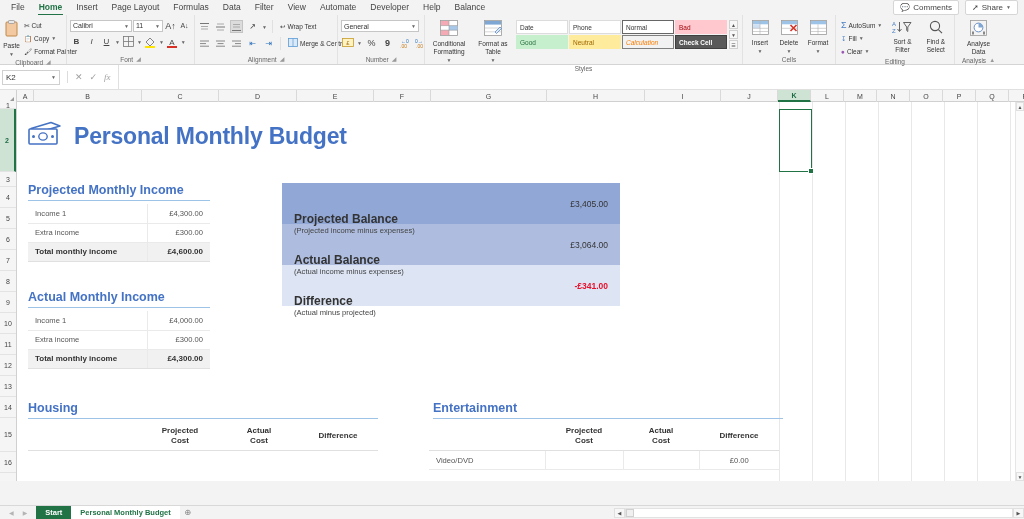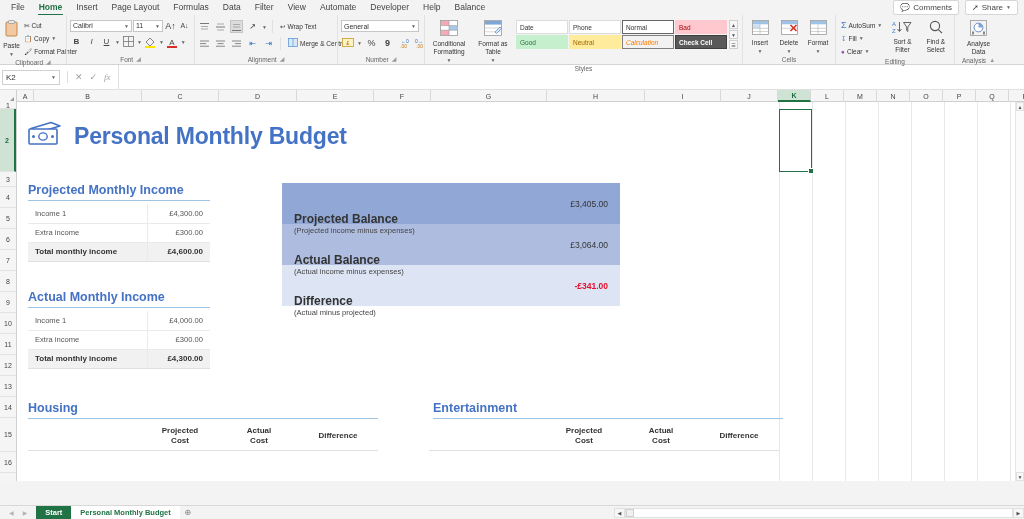--- a/index.html
+++ b/index.html
@@ -732,20 +732,26 @@
               <td style="width:78px">
                 <span>Projected</span><br>
                 <span>Cost</span>
               </td>
               <td style="width:76px">
                 <span>Actual</span><br>
                 <span>Cost</span>
               </td>
               <td style="width:80px">Difference</td>
             </tr>
+            <tr>
+              <td>Video/DVD</td>
+              <td class="num" style="text-align:center"></td>
+              <td class="num" style="text-align:center"></td>
+              <td class="num" style="text-align:center">£0.00</td>
+            </tr>
           </tbody>
             </table>
         </div>
 
       </div>
 
       <div class="vsb">
         <div class="up">▲</div>
         <div class="dn">▼</div>
       </div>

